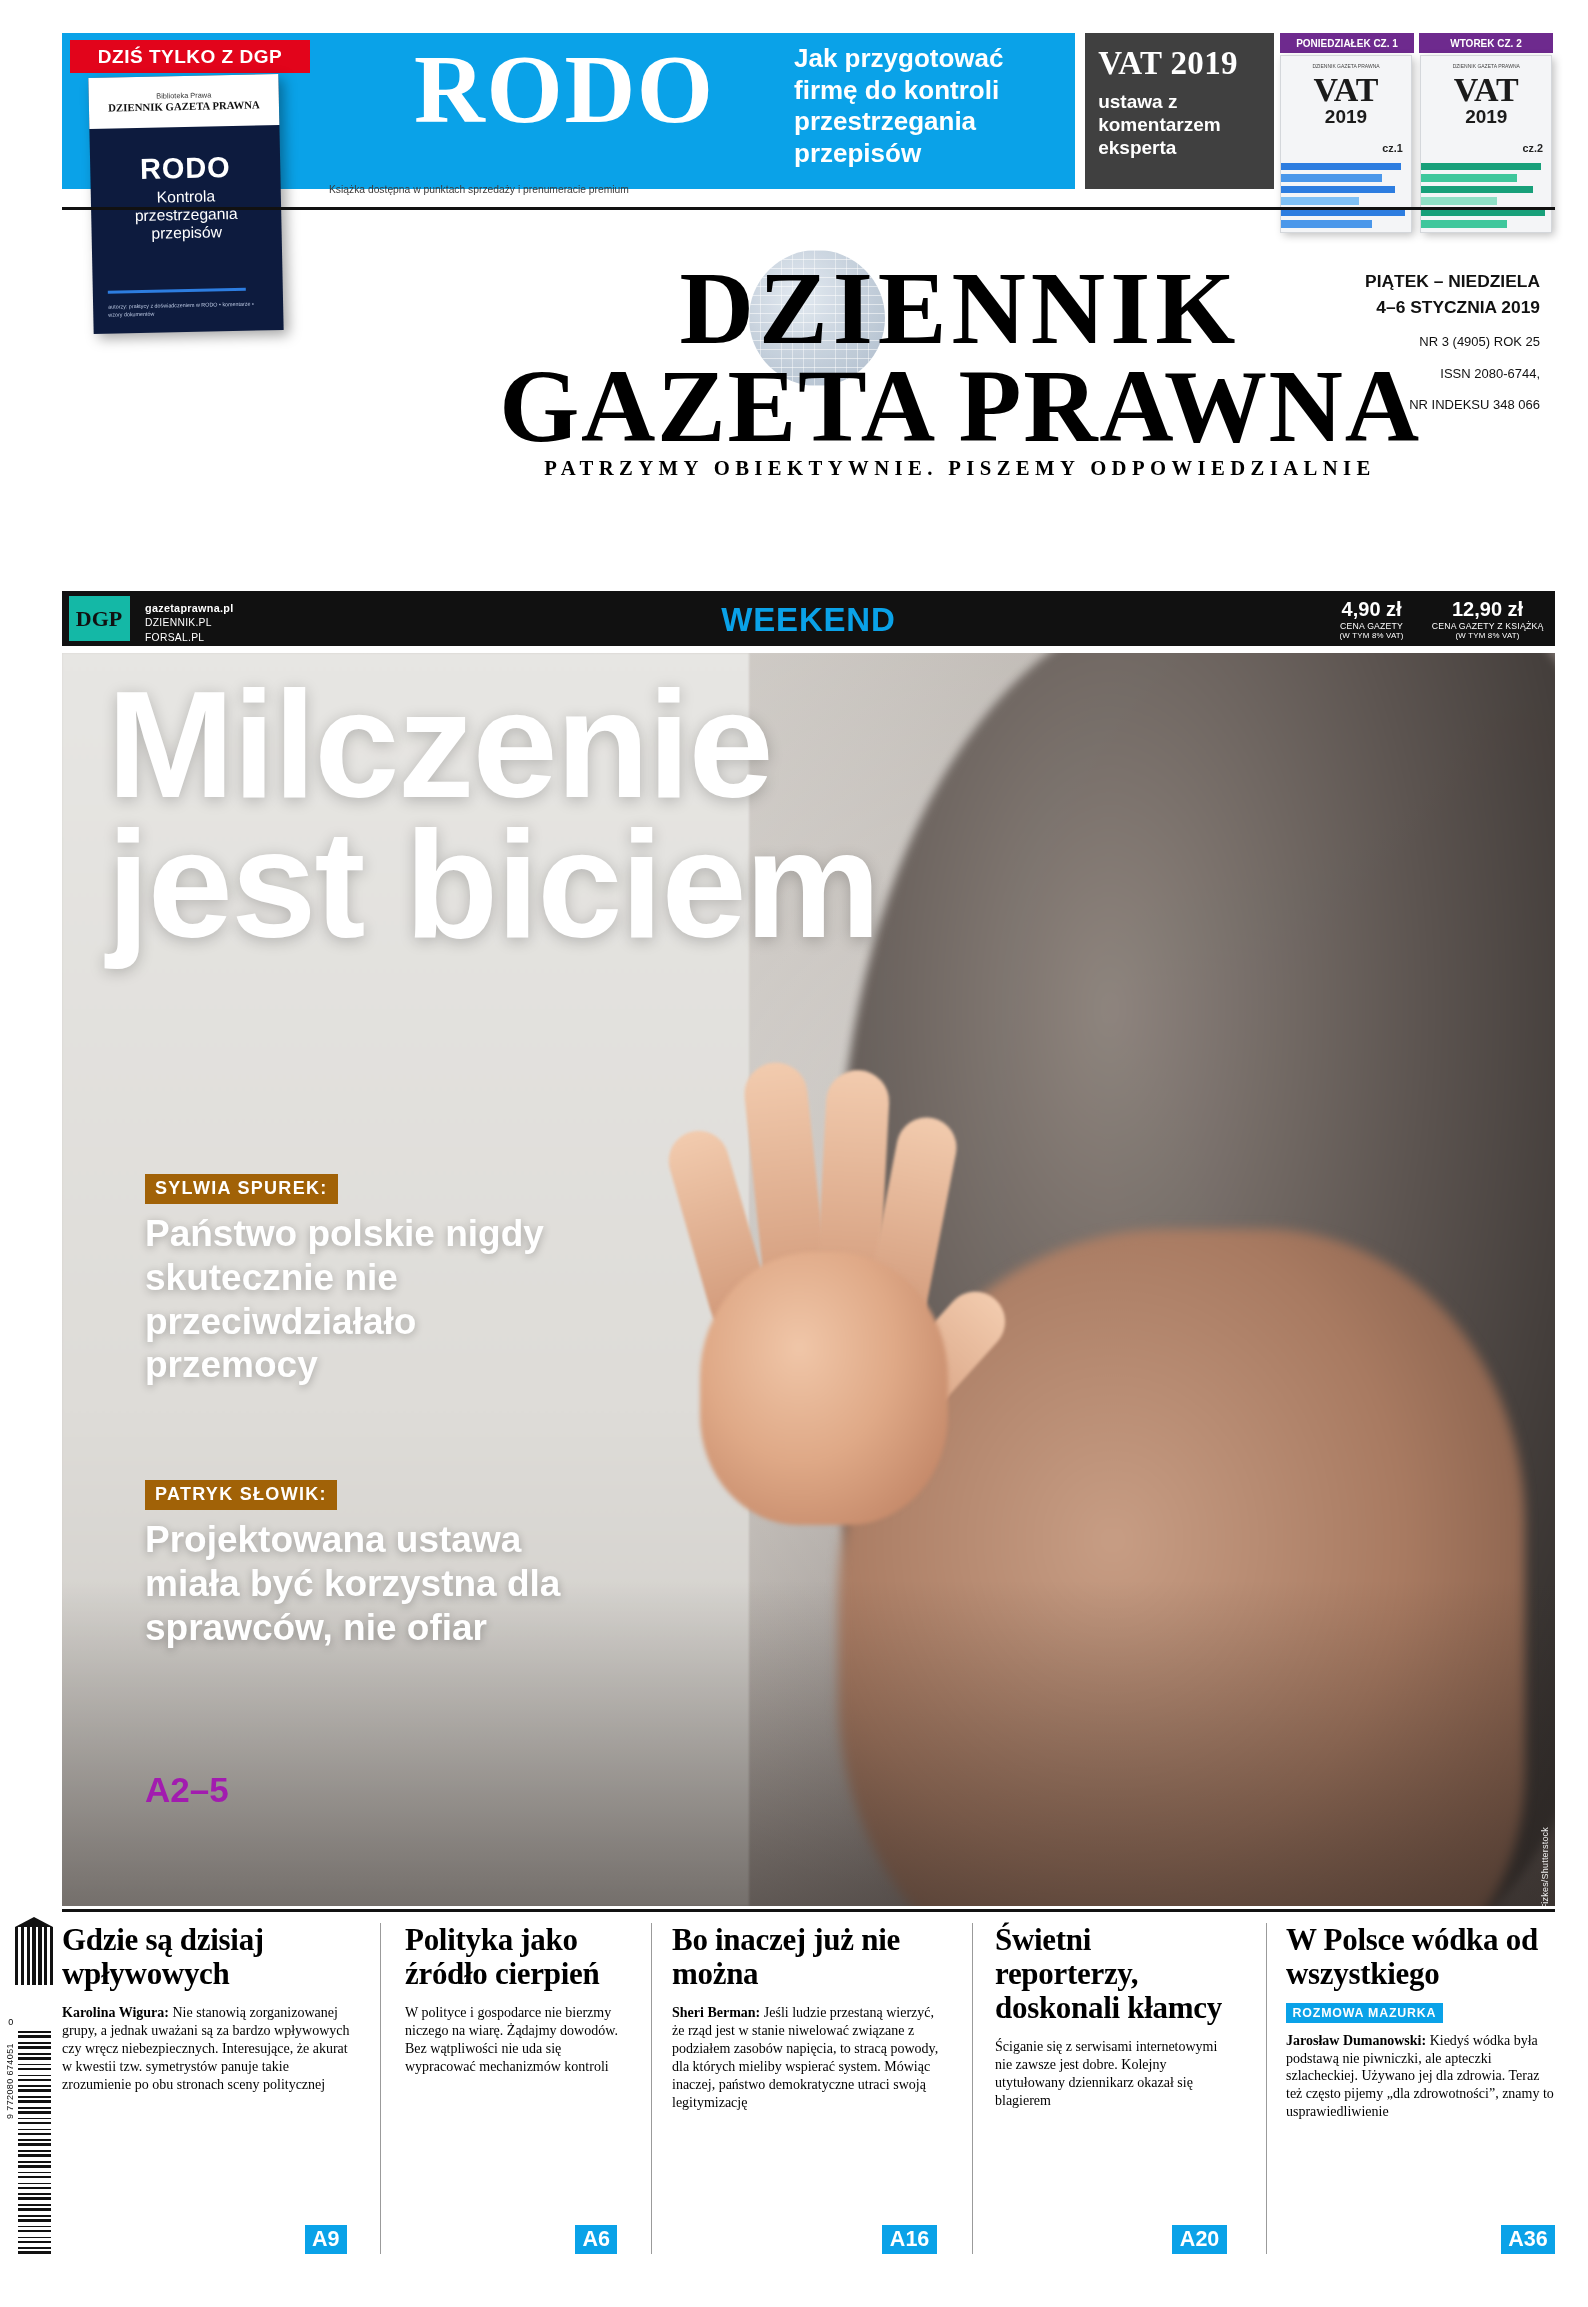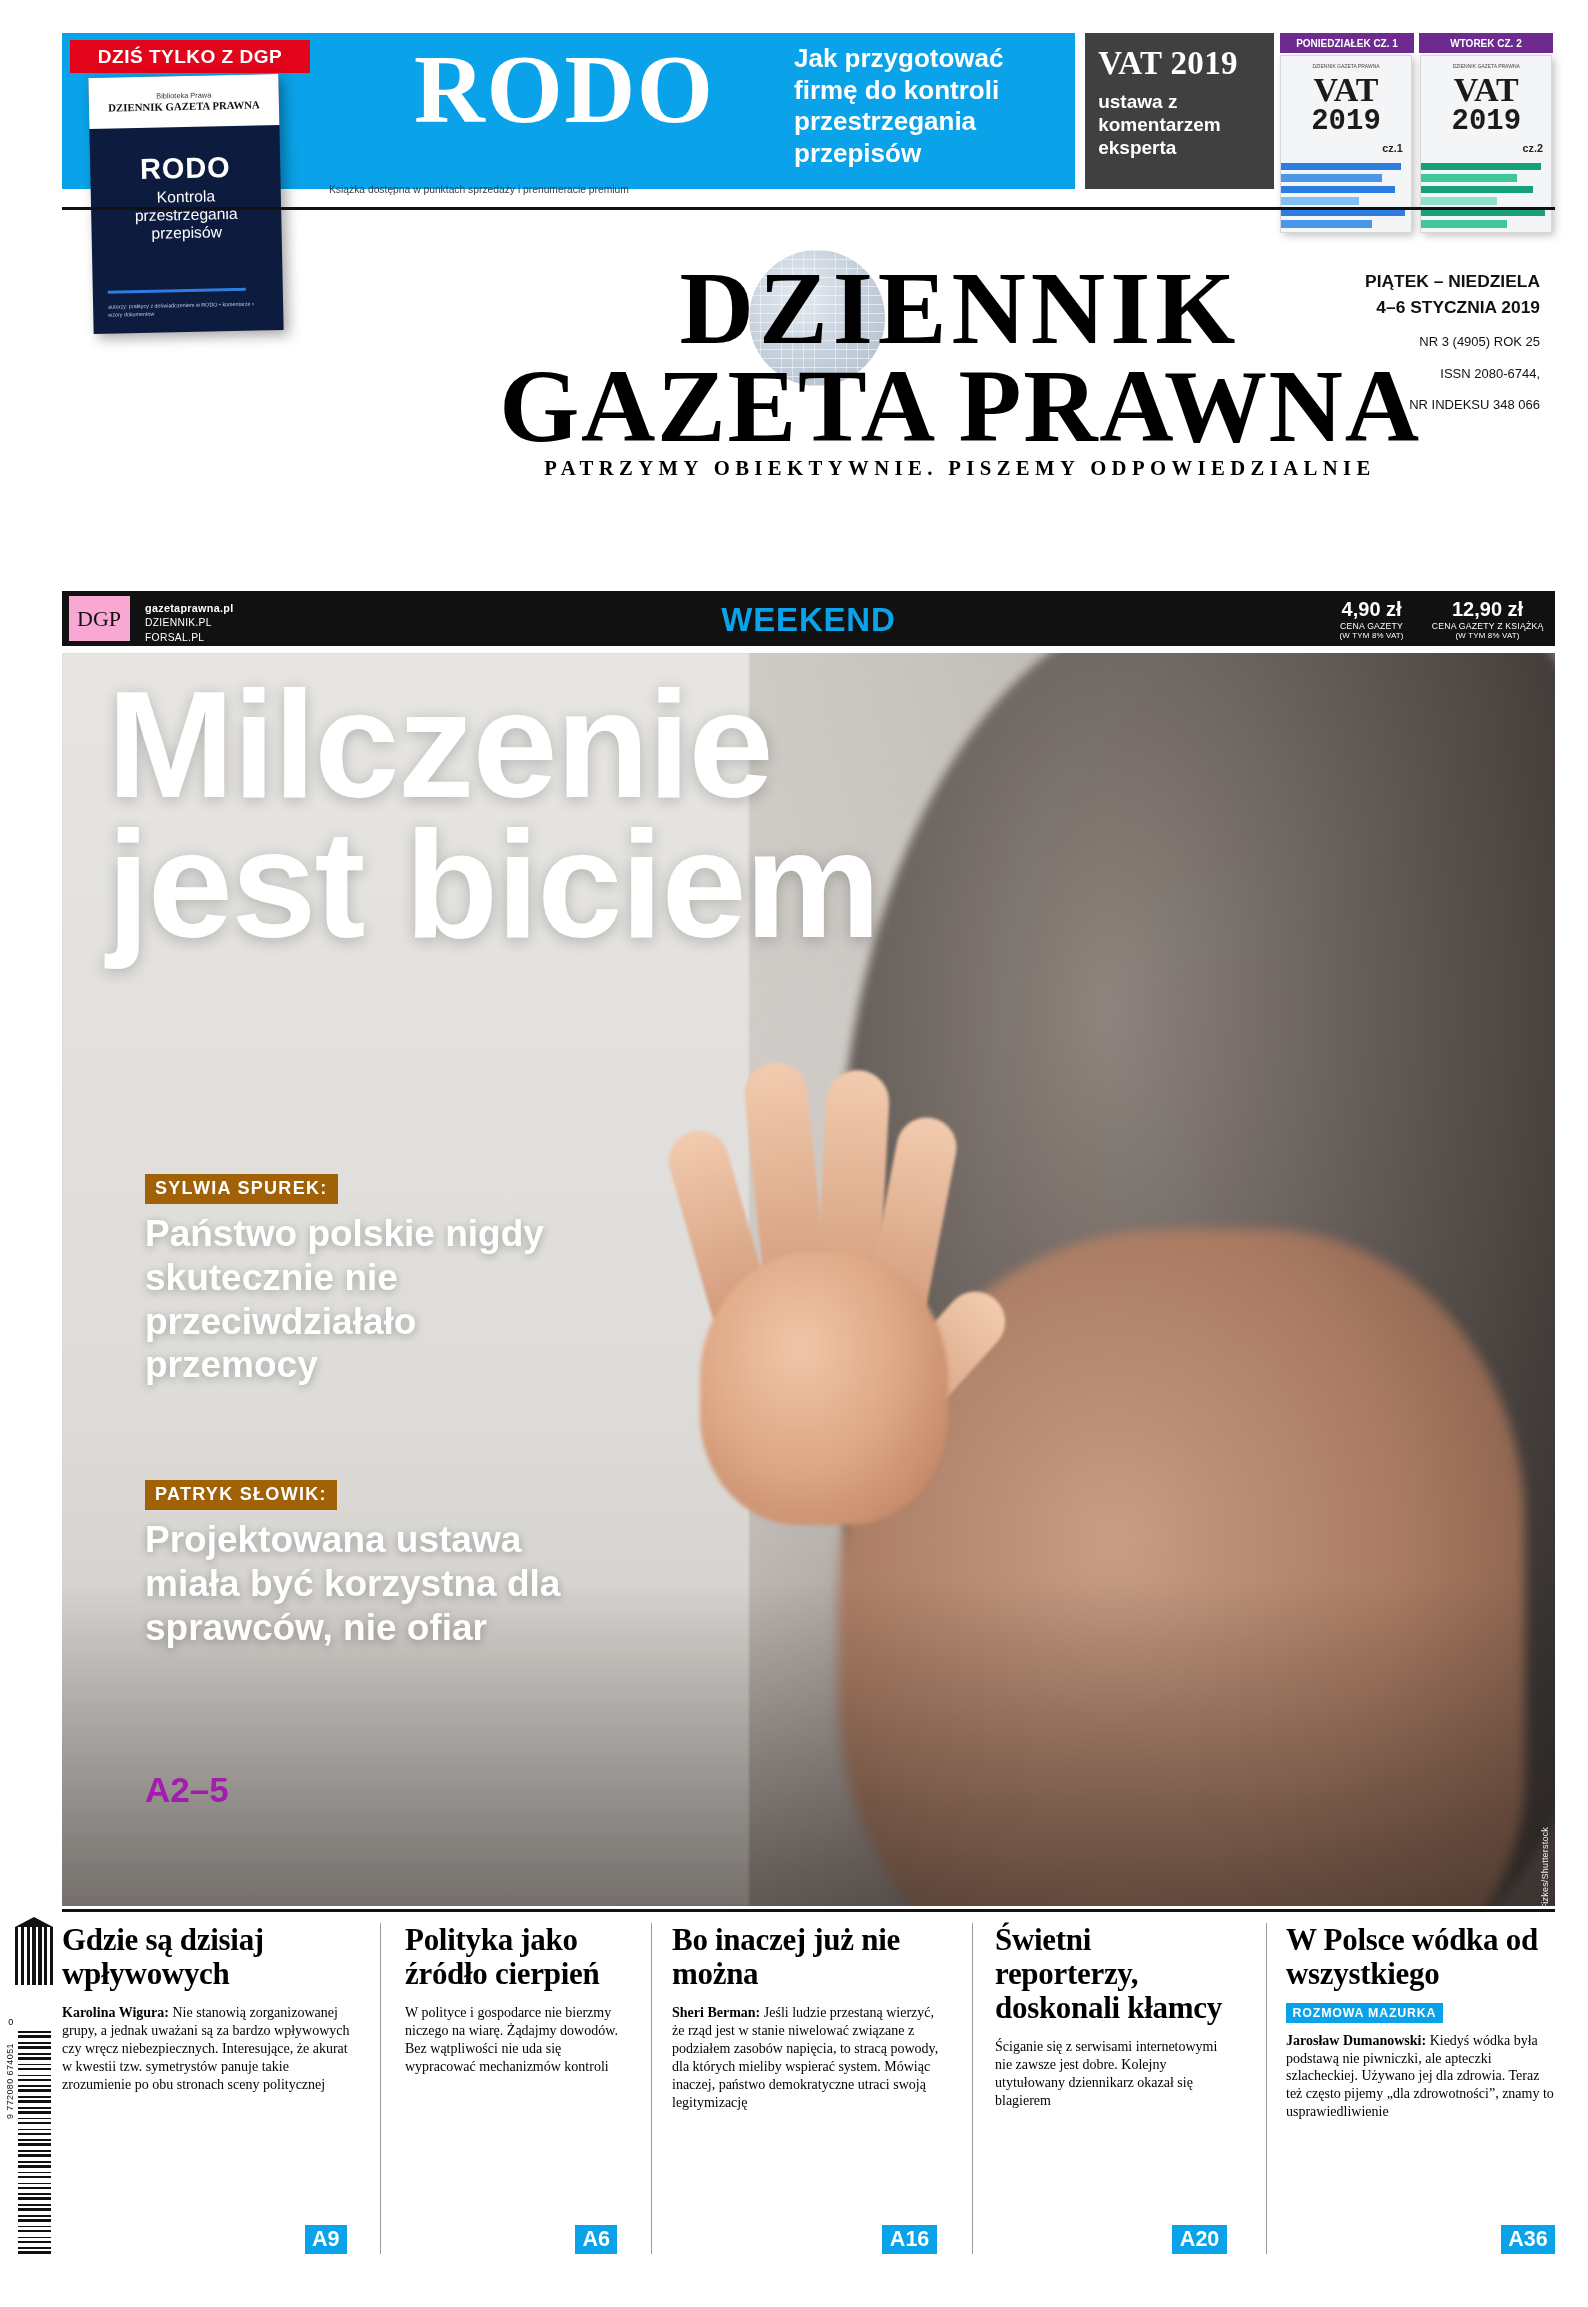--- a/index.html
+++ b/index.html
@@ -69,21 +69,21 @@
     background: #404040; color: #fff; padding: 11.6px 13.2px;
   }
   .vat-box .v1 { font-family:"Liberation Serif", serif; font-weight:bold; font-size: 33px; letter-spacing: 0.4px;}
   .vat-box .v2 { font-size: 19px; font-weight:bold; margin-top: 8.3px; line-height:1.22; }
   .vat-tabs { position: absolute; left: 1280px; top: 33px; width: 273px; height: 20px; display:flex; gap: 5px;}
   .vat-tab { flex:1; background:#6e2a8e; color:#fff; font-size: 10px; font-weight:bold; display:flex; align-items:center; justify-content:center; }
   .vat-covers { position:absolute; left:1280px; top: 55px; width: 275px; height: 180px; display:flex; gap: 8.3px; }
   .vat-cover { width: 132px; height: 178px; background:#f4f5f7; border:0.8px solid #d4d7db; position:relative; box-shadow: 2.5px 3.3px 8.3px rgba(0,0,0,.25);}
   .vat-cover .hdr { font-size:5px; text-align:center; color:#444; padding-top:6.6px; line-height:1.35;}
   .vat-cover .big { text-align:center; font-family:"Liberation Serif",serif; font-weight:bold; font-size: 34px; color:#1b1b1b; margin-top:5px; line-height:.95;}
-  .vat-cover .yr { text-align:center; font-family:Liberation Mono, monospace; font-weight:bold; font-size: 29px; color:#1b1b1b; line-height:1;}
+  .vat-cover .yr { text-align:center; font-family:Liberation Sans, sans-serif; font-weight:bold; font-size: 19px; color:#1b1b1b; line-height:1;}
   .vat-cover .cz { position:absolute; right:8.3px; top:86px; font-size: 10.8px; font-weight:bold; color:#222;}
   .vat-cover .bars { position:absolute; left:0; right:0; bottom:0; height:69px; }
   .vat-cover .bar { height:7.4px; margin:0 0 4.1px 0; }
   .rule-top { position:absolute; left:62px; top: 207px; width: 1493px; height: 3.3px; background:#111; }
 
   
   .masthead { position:absolute; left:0; top:217px; width:1588px; height:372px; }
   .mh-title {
     position:absolute; left: 447px; top: 43px; width: 1026px; text-align:center;
     font-family:"Liberation Serif", serif; font-weight: bold; color:#000;
@@ -109,22 +109,22 @@
     position:absolute; right: 48px; top: 51px; width: 298px; text-align:right;
     font-size: 16.5px; line-height:1.5; color:#111;
   }
   .mh-date .d1 { font-weight:bold; font-size: 17.4px; }
   .mh-date .d2 { font-weight:bold; font-size: 17.4px; }
   .mh-date .small { font-size: 13px; margin-top: 12px; }
 
   
   .wbar { position:absolute; left: 62px; top: 591px; width: 1493px; height: 55px; background:#111; color:#fff; }
   .wbar .dgp {
-    position:absolute; left: 6.6px; top: 5px; width: 61px; height: 45px; background:#f9a8d4; color:#111;
-    font-family:"Liberation Serif", serif; font-weight:normal; font-size: 22px; display:flex; align-items:center; justify-content:center;
+    position:absolute; left: 6.6px; top: 5px; width: 61px; height: 45px; background:#14b8a6; color:#111;
+    font-family:"Liberation Serif", serif; font-weight:bold; font-size: 22px; display:flex; align-items:center; justify-content:center;
   }
   .wbar .sites { position:absolute; left: 83px; top: 10px; font-size: 10.3px; line-height:1.42; letter-spacing:0.3px; }
   .wbar .sites .s0 { font-weight:bold; font-size:10.8px; }
   .wbar .weekend {
     position:absolute; left: 0; right: 0; top: 10px; text-align:center;
     color: #0aa2e8; font-weight:bold; font-size: 33px; letter-spacing: 0.8px;
   }
   .wbar .prices { position:absolute; right: 11.6px; top: 6.6px; display:flex; gap: 28px; text-align:center; }
   .wbar .price .p { font-size: 20px; font-weight:bold; }
   .wbar .price .c { font-size: 8.7px; letter-spacing:0.2px; }

